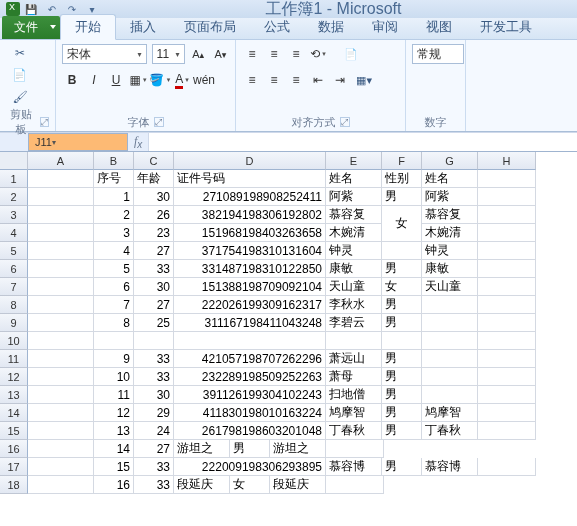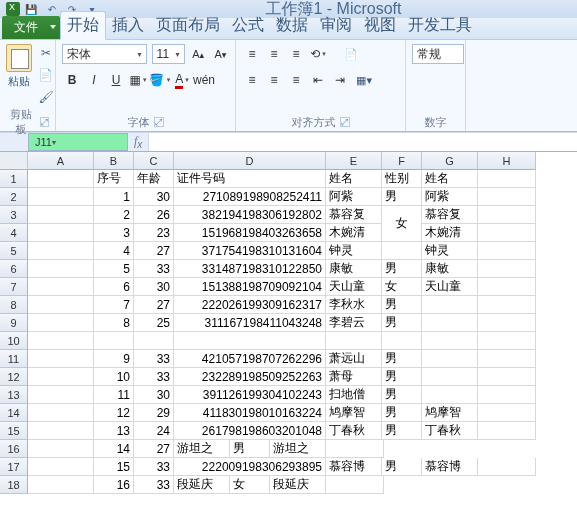--- a/index.html
+++ b/index.html
@@ -7,21 +7,21 @@
   .titlebar { height: 18px; background: linear-gradient(#dce8f7,#cbdcf0); display: flex; align-items: center; }
   .qat { display: flex; align-items: center; gap: 4px; padding-left: 6px; }
   .qat .xl-icon { width: 14px; height: 14px; background: #2b7c2b; border-radius: 2px; position: relative; }
   .qat .xl-icon::after { content: "X"; color:#fff; font-size:9px; position:absolute; left:3px; top:0; }
   .qat-btn { width: 16px; height: 14px; display:flex; align-items:center; justify-content:center; color:#4a6a92; font-size:10px; }
   .title-center { flex:1; text-align:center; color:#4a6a92; font-size:16px; padding-right:10px;}
   .ribbon-tabs { height: 22px; background: linear-gradient(#e9f1fb,#d6e5f5); display:flex; align-items:flex-end; border-bottom:1px solid #b8cde6; }
   .file-tab { background: linear-gradient(#3c8f3c,#2b7c2b); color:#fff; padding:3px 12px; font-size:12px; margin-left:2px; border-radius:2px 2px 0 0; position:relative;}
   .file-tab::after { content:""; position:absolute; right:4px; top:9px; border-left:3px solid transparent; border-right:3px solid transparent; border-top:4px solid #fff;}
   .file-tab span { padding-right:10px; }
-  .tab { padding:3px 6px; color:#3a5a82; font-size:16px; }
+  .tab { padding:3px 14px; color:#3a5a82; font-size:13px; }
   .tab.active { background:#f4f9ff; border:1px solid #b8cde6; border-bottom:1px solid #f4f9ff; border-radius:3px 3px 0 0; margin-bottom:-1px;}
   .ribbon-body { height: 92px; background:#f4f9ff; border-bottom:1px solid #a9bed8; display:flex; }
   .group { border-right:1px solid #cbdcf0; padding:4px 6px 2px 6px; display:flex; flex-direction:column; justify-content:space-between; }
   .group-label { text-align:center; font-size:11px; color:#6a7a92; height:14px; display:flex; align-items:center; justify-content:center; gap:4px;}
   .group-label .dlaunch { font-size:9px; color:#6a7a92; border:1px solid #b8cde6; width:10px; height:10px; display:flex; align-items:center; justify-content:center;}
   .clipboard-group { width:56px; }
   .paste-big { display:flex; flex-direction:column; align-items:center; gap:2px; }
   .paste-icon { width:26px; height:28px; background:#f7e9b8; border:1px solid #c7a85a; border-radius:2px; position:relative;}
   .paste-icon::before { content:""; position:absolute; left:4px; top:4px; width:16px; height:18px; background:#fff; border:1px solid #888;}
   .paste-label { font-size:11px; color:#3a5a82; }
@@ -36,21 +36,21 @@
   .aa-btn { width:18px; height:20px; display:flex; align-items:center; justify-content:center; font-size:11px;}
   .font-row2 { display:flex; gap:2px; align-items:center; margin-top:6px;}
   .tb-btn { width:20px; height:20px; display:flex; align-items:center; justify-content:center; font-size:12px; color:#333; border-radius:2px;}
   .tb-btn.dd::after { content:"▾"; font-size:7px; margin-left:2px; color:#555;}
   .align-group { width:170px; }
   .align-row { display:flex; gap:2px; }
   .wrap-btn, .merge-btn { display:flex; align-items:center; gap:4px; font-size:11px; color:#3a5a82; height:20px; padding:0 4px;}
   .num-group { width:60px; }
   .num-combo { width:52px; }
   .namebox-row { height:20px; background:#e6eefb; border-top:1px solid #cfd9ea; border-bottom:1px solid #9fb4d0; display:flex; align-items:center;}
-  .namebox { width:100px; height:18px; margin-left:28px; background:#86efac; border:1px solid #9fb4d0; display:flex; align-items:center; padding:0 6px; font-size:11px; }
+  .namebox { width:100px; height:18px; margin-left:28px; background:#fdba74; border:1px solid #9fb4d0; display:flex; align-items:center; padding:0 6px; font-size:11px; }
   .namebox .dd { font-size:8px; color:#555;}
   .fx-btns { display:flex; align-items:center; margin-left:6px; gap:6px; color:#6a7a92; font-size:11px;}
   .fx { font-style:italic; font-family:"Times New Roman",serif; font-size:12px;}
   .formula-bar { flex:1; height:18px; background:#fff; border-left:1px solid #cfd9ea; margin-left:6px;}
   .sheet { display:flex; }
   .corner { width:28px; height:18px; background:#e9eef5; border-right:1px solid #c0c7d4; border-bottom:1px solid #9fb4d0;}
   .col-headers { display:flex; }
   .col-h { height:18px; background:linear-gradient(#f3f6fb,#e2e8f2); border-right:1px solid #c0c7d4; border-bottom:1px solid #9fb4d0; display:flex; align-items:center; justify-content:center; font-size:11px; color:#333;}
   .grid { display:flex; flex-direction:column; }
   .row { display:flex; height:18px; }
@@ -84,24 +84,20 @@
   <div class="tab">公式</div>
   <div class="tab">数据</div>
   <div class="tab">审阅</div>
   <div class="tab">视图</div>
   <div class="tab">开发工具</div>
 </div>
 
 <div class="ribbon-body">
   <div class="group clipboard-group">
     <div style="display:flex;">
-      <div class="paste-big">
-        <div class="paste-icon"></div>
-        <div class="paste-label">粘贴</div>
-      </div>
       <div class="clip-side">
         <div class="mini-btn">✂</div>
         <div class="mini-btn">📄</div>
         <div class="mini-btn">🖌</div>
       </div>
     </div>
     <div class="group-label">
         <span>剪贴板</span>
         <span class="dlaunch">⤢</span>
       </div>

